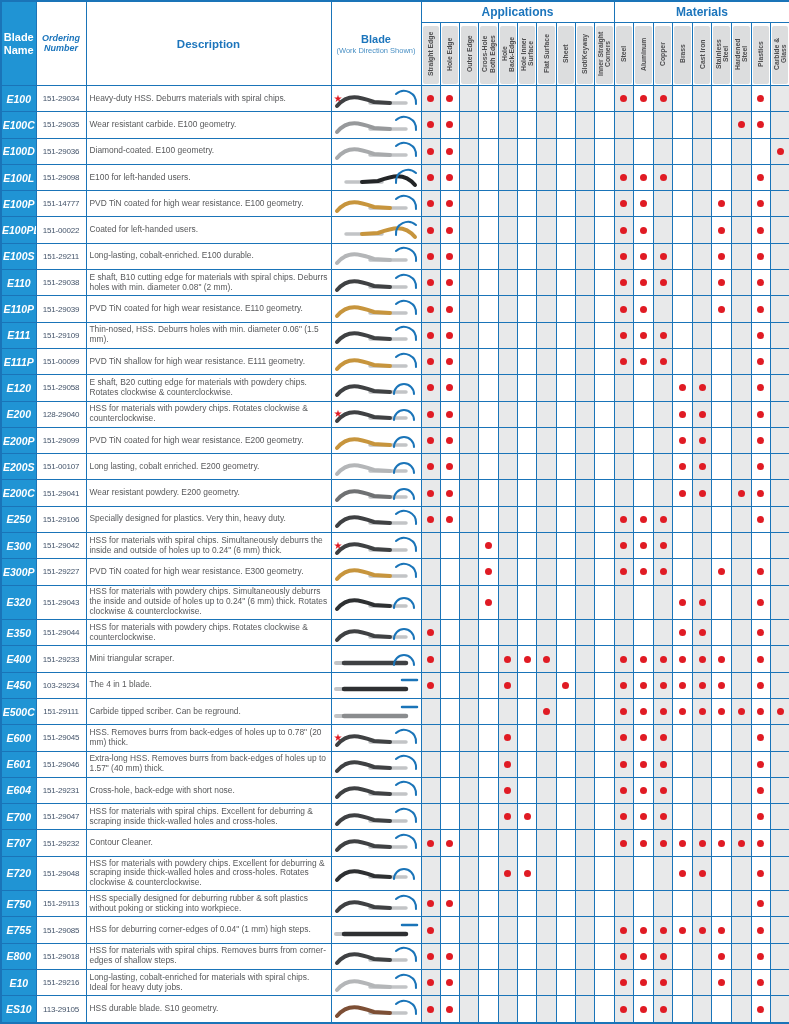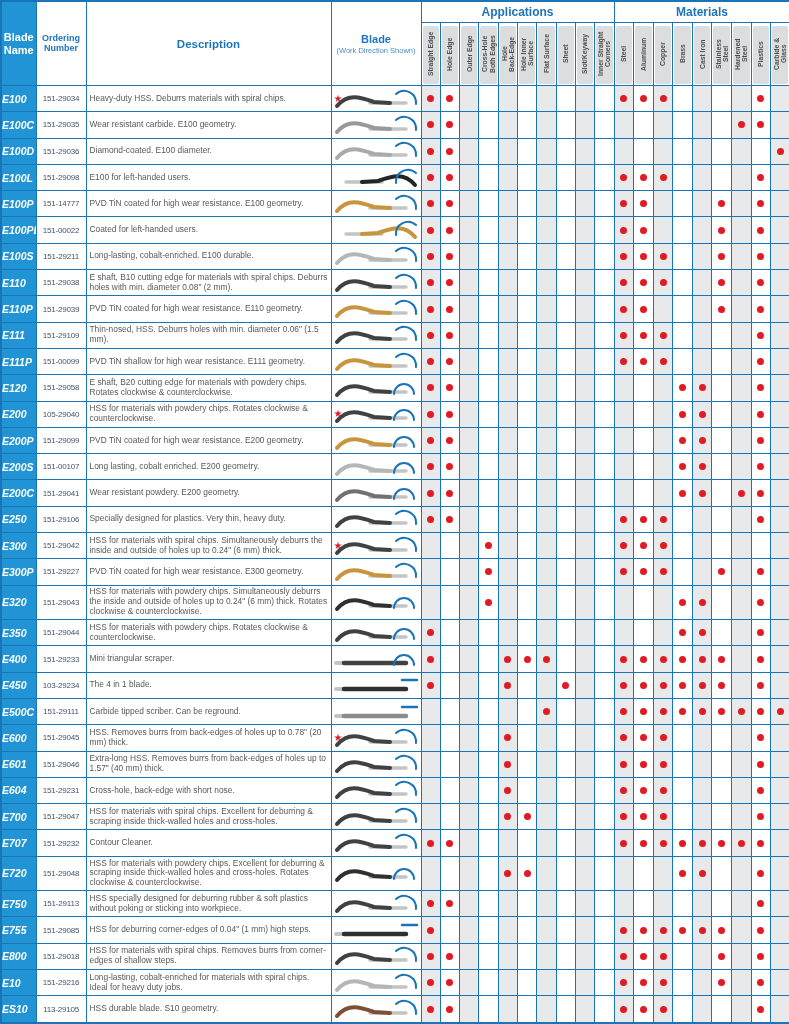--- a/index.html
+++ b/index.html
@@ -4,25 +4,25 @@
 <style>
   html,body{margin:0;padding:0;background:#ffffff;}
   body{width:789px;height:1024px;overflow:hidden;font-family:"Liberation Sans",sans-serif;}
   table{border-collapse:collapse;table-layout:fixed;width:789px;height:1024px;border:2px solid #1a74b8;}
   th,td{border:1px solid #1a74b8;padding:0;margin:0;overflow:hidden;}
   thead .grp{height:20px;background:#ffffff;color:#1c75bc;font-weight:bold;font-size:12px;text-align:center;}
   thead .vrow th{height:62px;background:#ffffff;vertical-align:bottom;}
   .vpill{background:#dcddde;border-radius:2px;margin:1px;height:58px;display:flex;flex-direction:row;justify-content:center;}
   .vpill span{writing-mode:vertical-rl;transform:rotate(180deg);font-size:6.8px;color:#4d4d4f;line-height:1.05;height:56px;white-space:nowrap;}
   .bladeNameH{background:#2094d4;color:#ffffff;font-weight:bold;font-size:11px;text-align:center;line-height:1.1;}
-  .orderH{background:#ffffff;color:#1c75bc;font-weight:bold;font-size:9px;text-align:center;line-height:1.1;}
+  .orderH{background:#ffffff;color:#1c75bc;font-weight:bold;font-size:9px;text-align:center;line-height:1.1;font-style:italic;}
   .descH{background:#ffffff;color:#1c75bc;font-weight:bold;font-size:11.5px;text-align:center;}
   .bladeH{background:#ffffff;color:#1c75bc;font-weight:bold;font-size:11px;text-align:center;}
   .bladeH .sub{font-weight:normal;font-size:7.5px;color:#4a90c4;margin-top:1px;}
-  td.nameC{background:#2094d4;color:#ffffff;font-weight:bold;font-size:10.5px;font-style:italic;}
+  td.nameC{background:#2094d4;color:#ffffff;font-weight:bold;font-size:10.5px;text-align:center;font-style:italic;}
   td.orderC{font-size:8px;color:#44546a;text-align:center;letter-spacing:-0.2px;}
   td.descC{font-size:8.4px;color:#58595b;text-align:left;padding:1px 3px;line-height:1.18;}
   td.bladeC{position:relative;background:#ffffff;}
   td.mark{background:#ffffff;}
   td.mark.shade{background:#e8e9ea;}
   .dot{width:7px;height:7px;border-radius:50%;margin:0 auto;}
   .star{position:absolute;left:2px;top:50%;transform:translateY(-50%);font-size:10px;line-height:1;}
   svg.blade{display:block;margin:0 auto;}
 </style>
 </head>
@@ -234,21 +234,21 @@
           <div class="dot" style="background: rgb(224, 27, 36);"></div>
         </td>
         <td class="mark">
           <div class="dot" style="background: rgb(224, 27, 36);"></div>
         </td>
         <td class="mark shade"></td>
       </tr>
       <tr>
         <td class="nameC">E100D</td>
         <td class="orderC">151-29036</td>
-        <td class="descC">Diamond-coated. E100 diameter.</td>
+        <td class="descC">Diamond-coated. E100 geometry.</td>
         <td class="bladeC">
           <svg width="88" height="24" class="blade">
             <path d="M38,16 L74,16" stroke="#c2c4c6" stroke-width="3.5" fill="none" stroke-linecap="round"></path>
             <path d="M5,19 C16,6 28,10 42,15 L58,16" stroke="#a8aaac" stroke-width="4" fill="none" stroke-linecap="round"></path>
             <path d="M84,17 A12,12 0 0 0 64,7" stroke="#1a74b8" stroke-width="2" fill="none" stroke-linecap="round"></path>
           </svg>
         </td>
         <td class="mark shade">
           <div class="dot" style="background: rgb(224, 27, 36);"></div>
         </td>
@@ -659,21 +659,21 @@
         </td>
         <td class="mark"></td>
         <td class="mark shade"></td>
         <td class="mark">
           <div class="dot" style="background: rgb(224, 27, 36);"></div>
         </td>
         <td class="mark shade"></td>
       </tr>
       <tr>
         <td class="nameC">E200</td>
-        <td class="orderC">105-29040</td>
+        <td class="orderC">128-29040</td>
         <td class="descC">HSS for materials with powdery chips. Rotates clockwise &amp; counterclockwise.</td>
         <td class="bladeC">
           <div class="star" style="color: rgb(224, 27, 36);">★</div>
           <svg width="88" height="24" class="blade">
             <path d="M38,16 L74,16" stroke="#c2c4c6" stroke-width="3.5" fill="none" stroke-linecap="round"></path>
             <path d="M5,19 C16,6 28,10 42,15 L58,16" stroke="#3f4143" stroke-width="4" fill="none" stroke-linecap="round"></path>
             <path d="M62,18 A10,10 0 0 1 82,18" stroke="#1a74b8" stroke-width="2" fill="none" stroke-linecap="round"></path>
           </svg>
         </td>
         <td class="mark shade">

